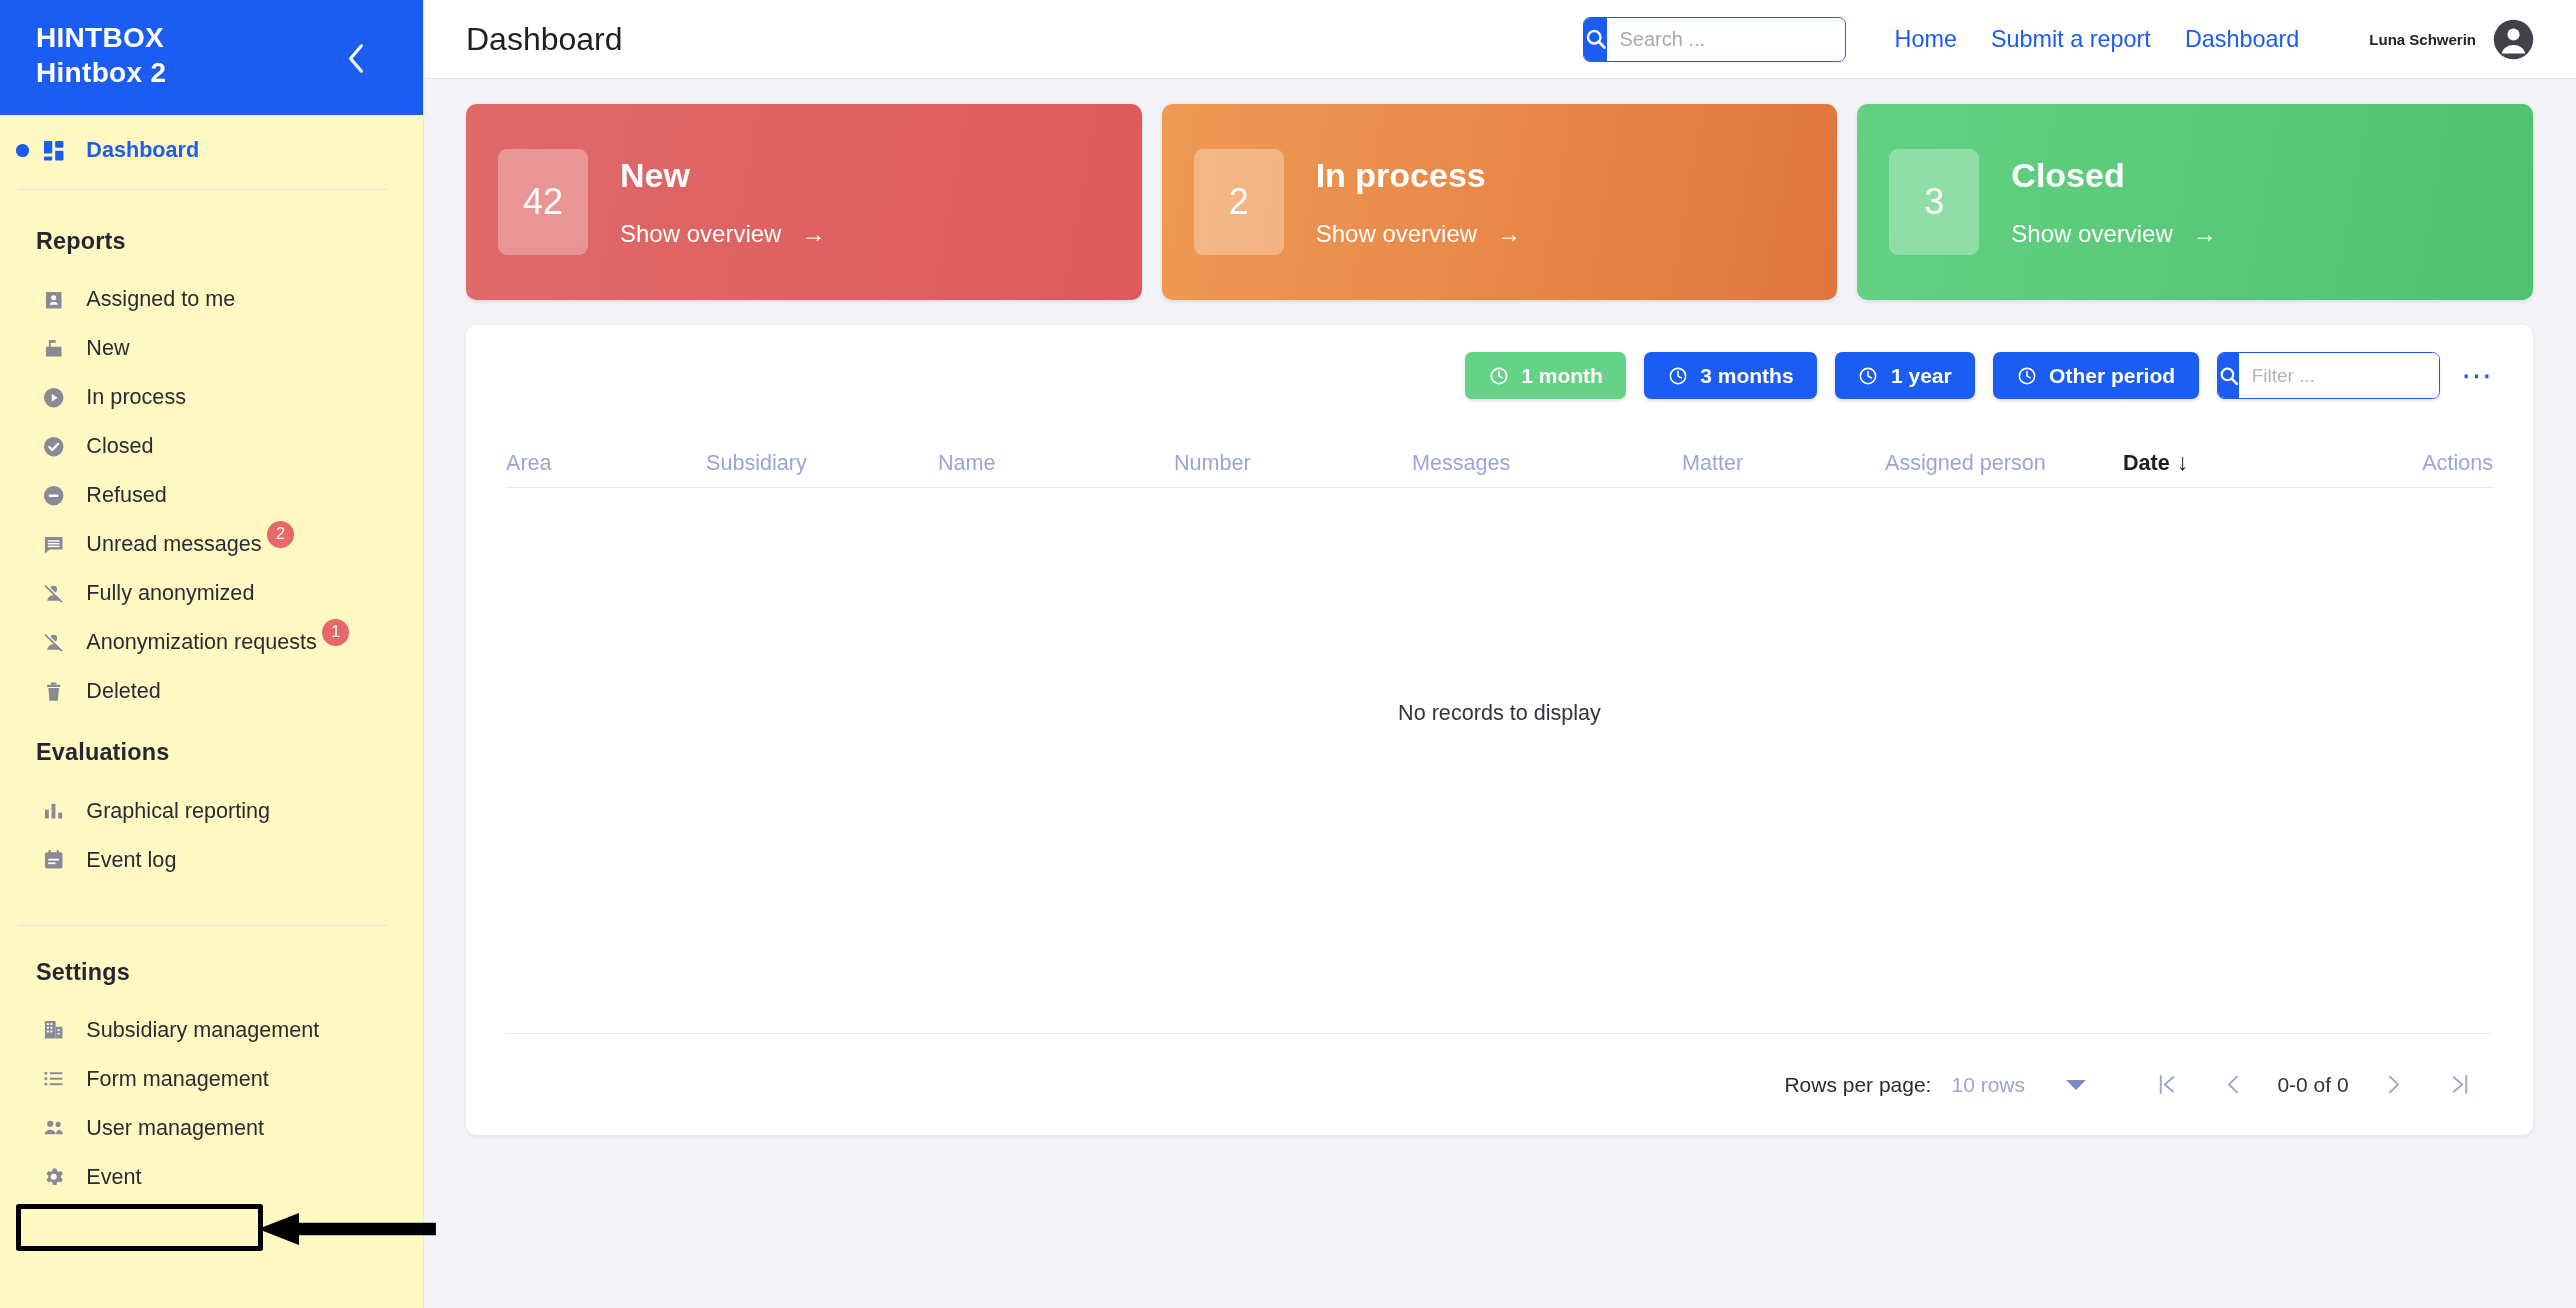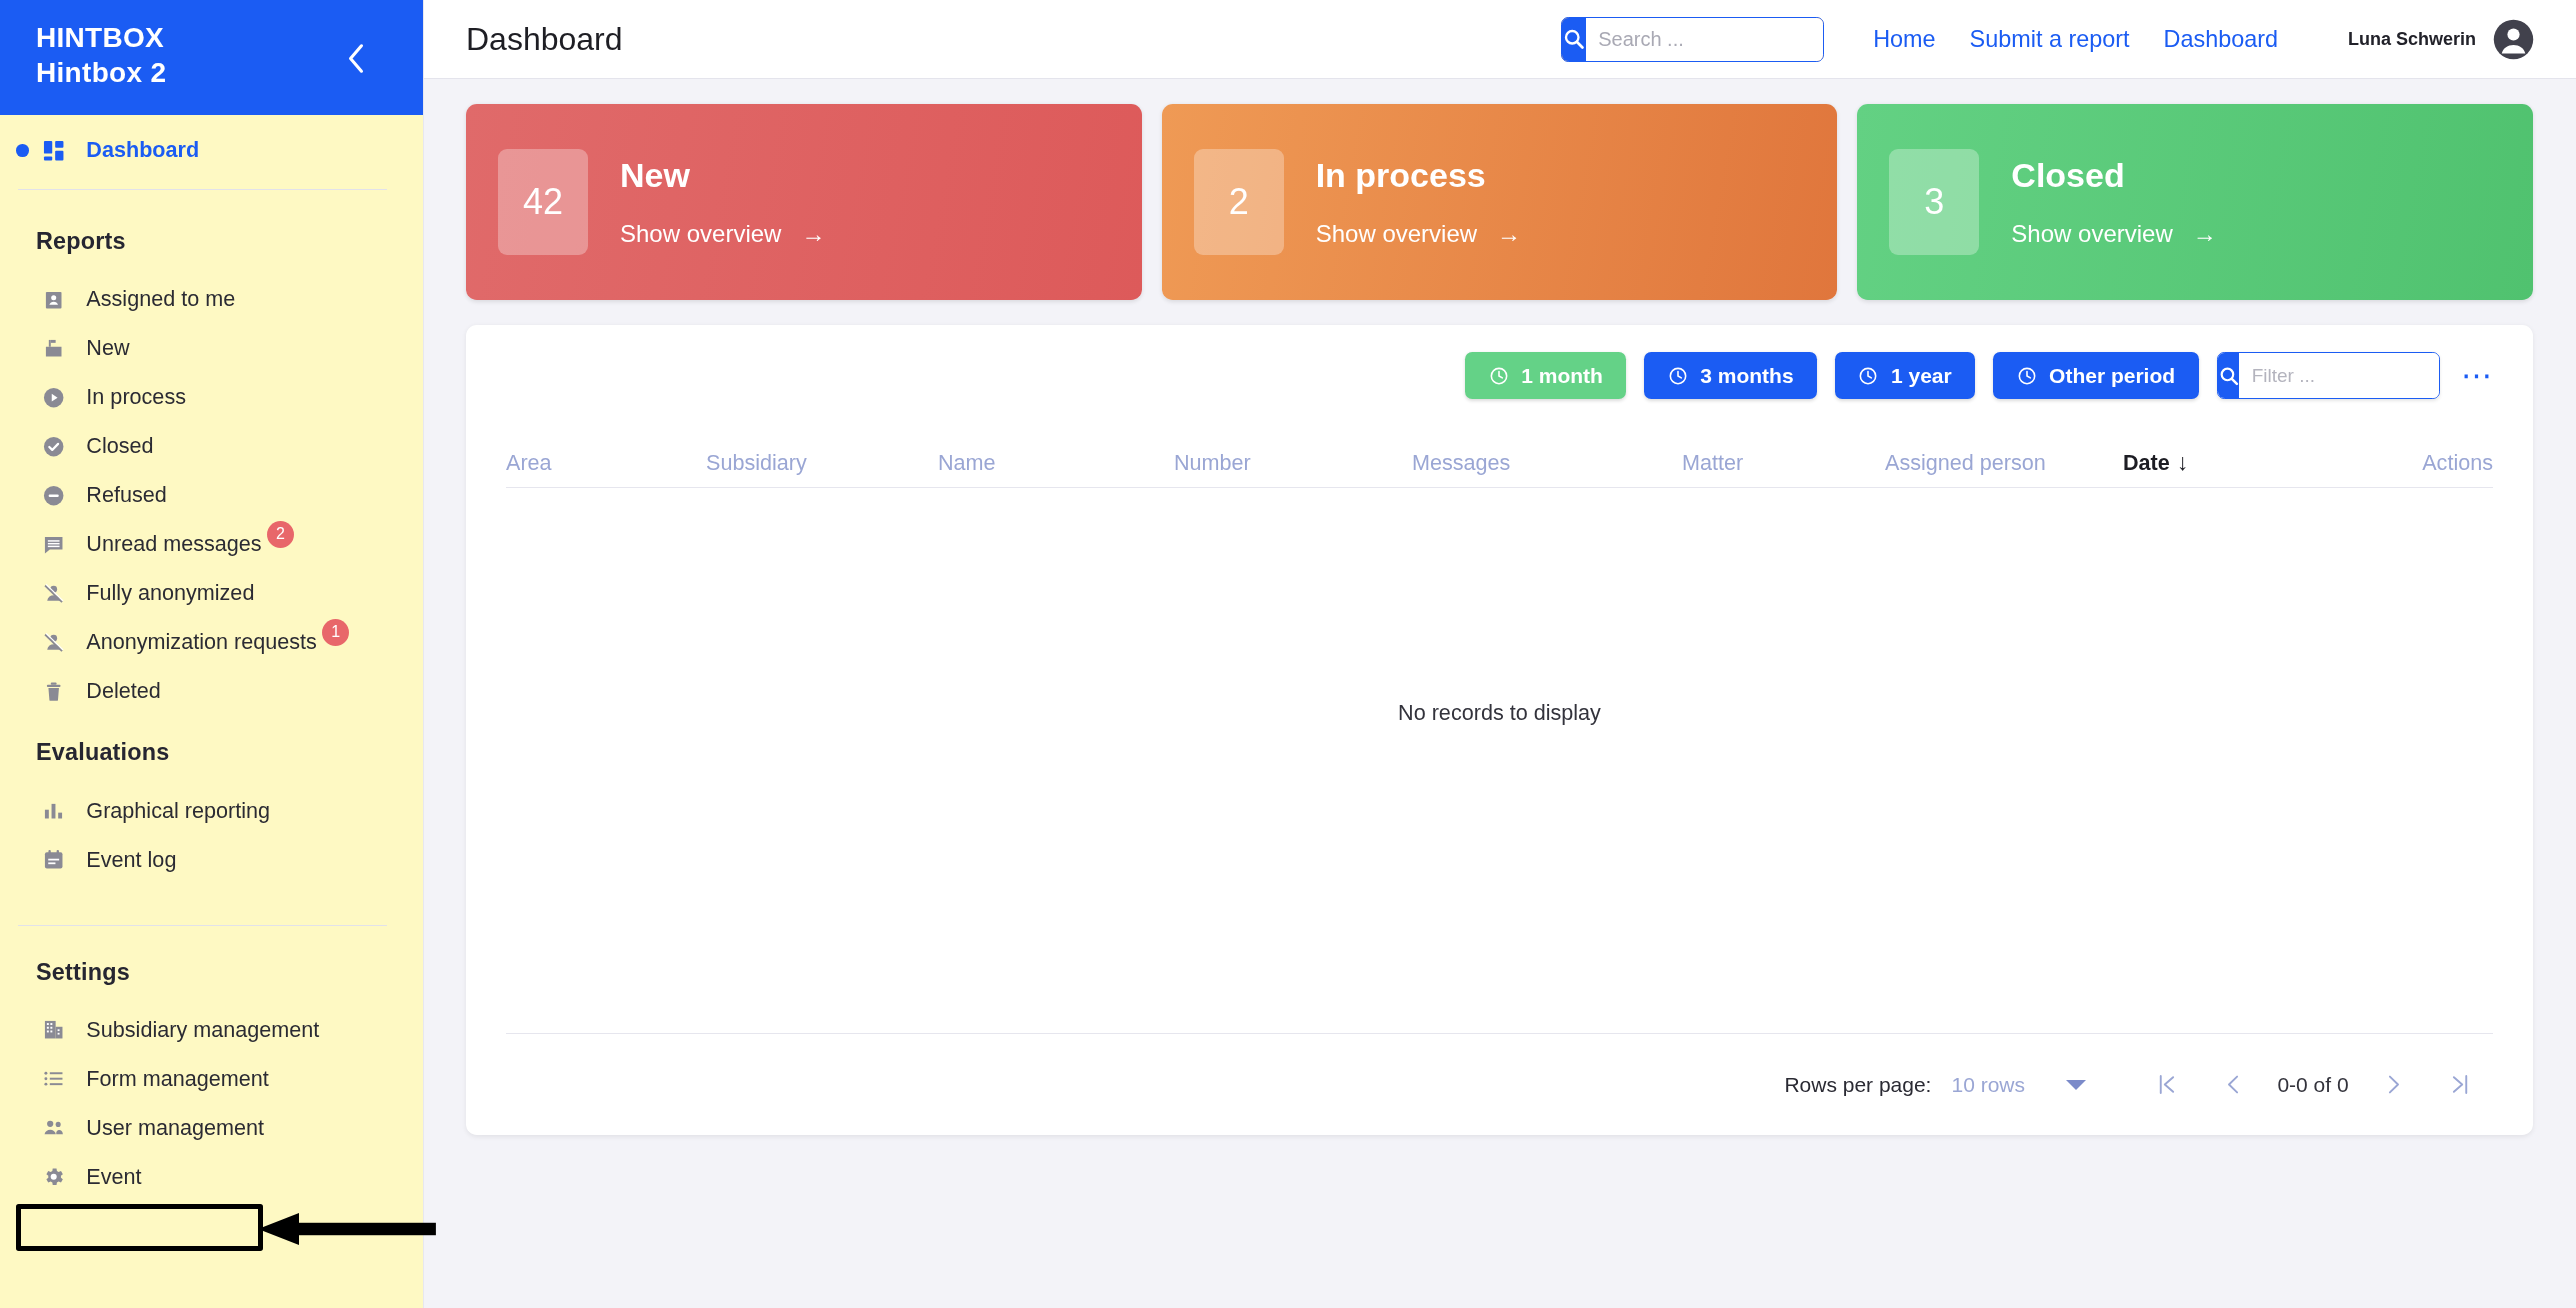--- a/index.html
+++ b/index.html
@@ -109,21 +109,21 @@
     flex:1 1 auto; border:none; outline:none;
     font-size: 20px; color:#333; padding-left: 12.6px;
     font-family:"Liberation Sans", sans-serif; background:#fff;
   }
   .hdr-search input::placeholder { color:#a9a9b4; }
 
   .hdr-links { display:flex; align-items:center; gap: 34px; margin-left: 49px; }
   .hdr-link { font-size: 23.4px; color:#1b5cf3; text-decoration:none; white-space:nowrap; cursor:pointer; }
 
   .hdr-user { display:flex; align-items:center; margin-left: 70px; gap: 16px; }
-  .hdr-username { font-size: 18px; font-weight:700; color:#22222a; white-space:nowrap; }
+  .hdr-username { font-size: 15px; font-weight:700; color:#22222a; white-space:nowrap; }
   .avatar { width: 43px; height:43px; color:#41414c; display:flex; }
 
   .content { flex:1 1 auto; padding: 25px 43px 0 43px; overflow:hidden; }
 
   
   .cards { display:flex; gap: 20px; }
   .card {
     flex:1 1 0; height: 196px; border-radius: 10.8px;
     display:flex; align-items:center; padding-left: 32px;
     color:#fff; box-shadow: 0 1.8px 4.5px rgba(0,0,0,.10);

